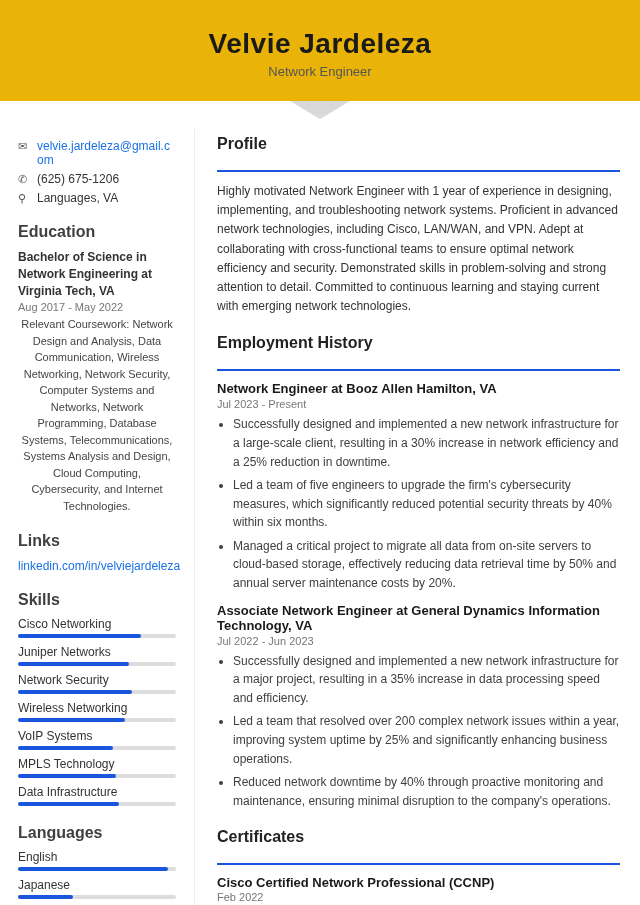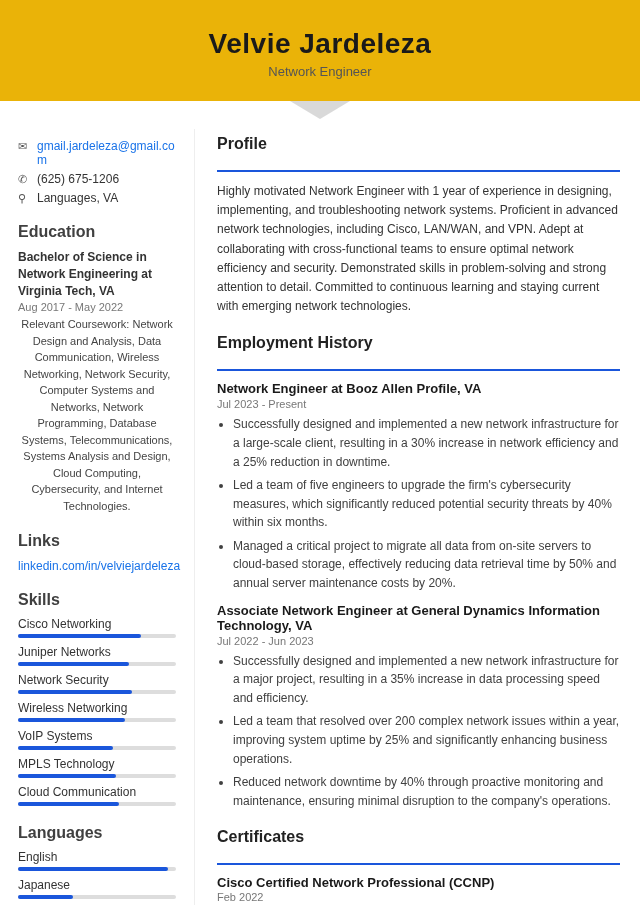--- a/index.html
+++ b/index.html
@@ -222,21 +222,21 @@
   <div class="header-title">Network Engineer</div>
 </div>
 
 <div class="main">
 
   <div class="sidebar">
 
     <div class="sidebar-section">
       <div class="contact-item">
         <span class="contact-icon">✉</span>
-        <a class="contact-link" href="#">gmail.jardeleza@gmail.com</a>
+        <a class="contact-link" href="#">velvie.jardeleza@gmail.com</a>
       </div>
       <div class="contact-item">
         <span class="contact-icon">✆</span>
         <span>(625) 675-1206</span>
       </div>
       <div class="contact-item">
         <span class="contact-icon">⚲</span>
         <span>Languages, VA</span>
       </div>
     </div>
@@ -291,21 +291,21 @@
         <div class="skill-bar-fill" style="width:60%"></div>
       </div>
     </div>
           <div class="skill-item">
       <div class="skill-name">MPLS Technology</div>
       <div class="skill-bar-bg">
         <div class="skill-bar-fill" style="width:62%"></div>
       </div>
     </div>
           <div class="skill-item">
-      <div class="skill-name">Cloud Communication</div>
+      <div class="skill-name">Data Infrastructure</div>
       <div class="skill-bar-bg">
         <div class="skill-bar-fill" style="width:64%"></div>
       </div>
     </div>
         </div>
     </div>
 
     <div class="sidebar-section">
       <div class="sidebar-section-title">Languages</div>
       <div id="languages-container">
@@ -330,21 +330,21 @@
 
     <div class="section">
       <div class="section-title">Profile</div>
       <div class="profile-text">Highly motivated Network Engineer with 1 year of experience in designing, implementing, and troubleshooting network systems. Proficient in advanced network technologies, including Cisco, LAN/WAN, and VPN. Adept at collaborating with cross-functional teams to ensure optimal network efficiency and security. Demonstrated skills in problem-solving and strong attention to detail. Committed to continuous learning and staying current with emerging network technologies.</div>
     </div>
 
     <div class="section">
       <div class="section-title">Employment History</div>
       <div id="jobs-container">
           <div>
-      <div class="job-title">Network Engineer at Booz Allen Profile, VA</div>
+      <div class="job-title">Network Engineer at Booz Allen Hamilton, VA</div>
       <div class="job-date">Jul 2023 - Present</div>
       <ul class="job-bullets">
               <li>Successfully designed and implemented a new network infrastructure for a large-scale client, resulting in a 30% increase in network efficiency and a 25% reduction in downtime.</li>
               <li>Led a team of five engineers to upgrade the firm's cybersecurity measures, which significantly reduced potential security threats by 40% within six months.</li>
               <li>Managed a critical project to migrate all data from on-site servers to cloud-based storage, effectively reducing data retrieval time by 50% and annual server maintenance costs by 20%.</li>
             </ul>
     </div>
           <div>
       <div class="job-title">Associate Network Engineer at General Dynamics Information Technology, VA</div>
       <div class="job-date">Jul 2022 - Jun 2023</div>

